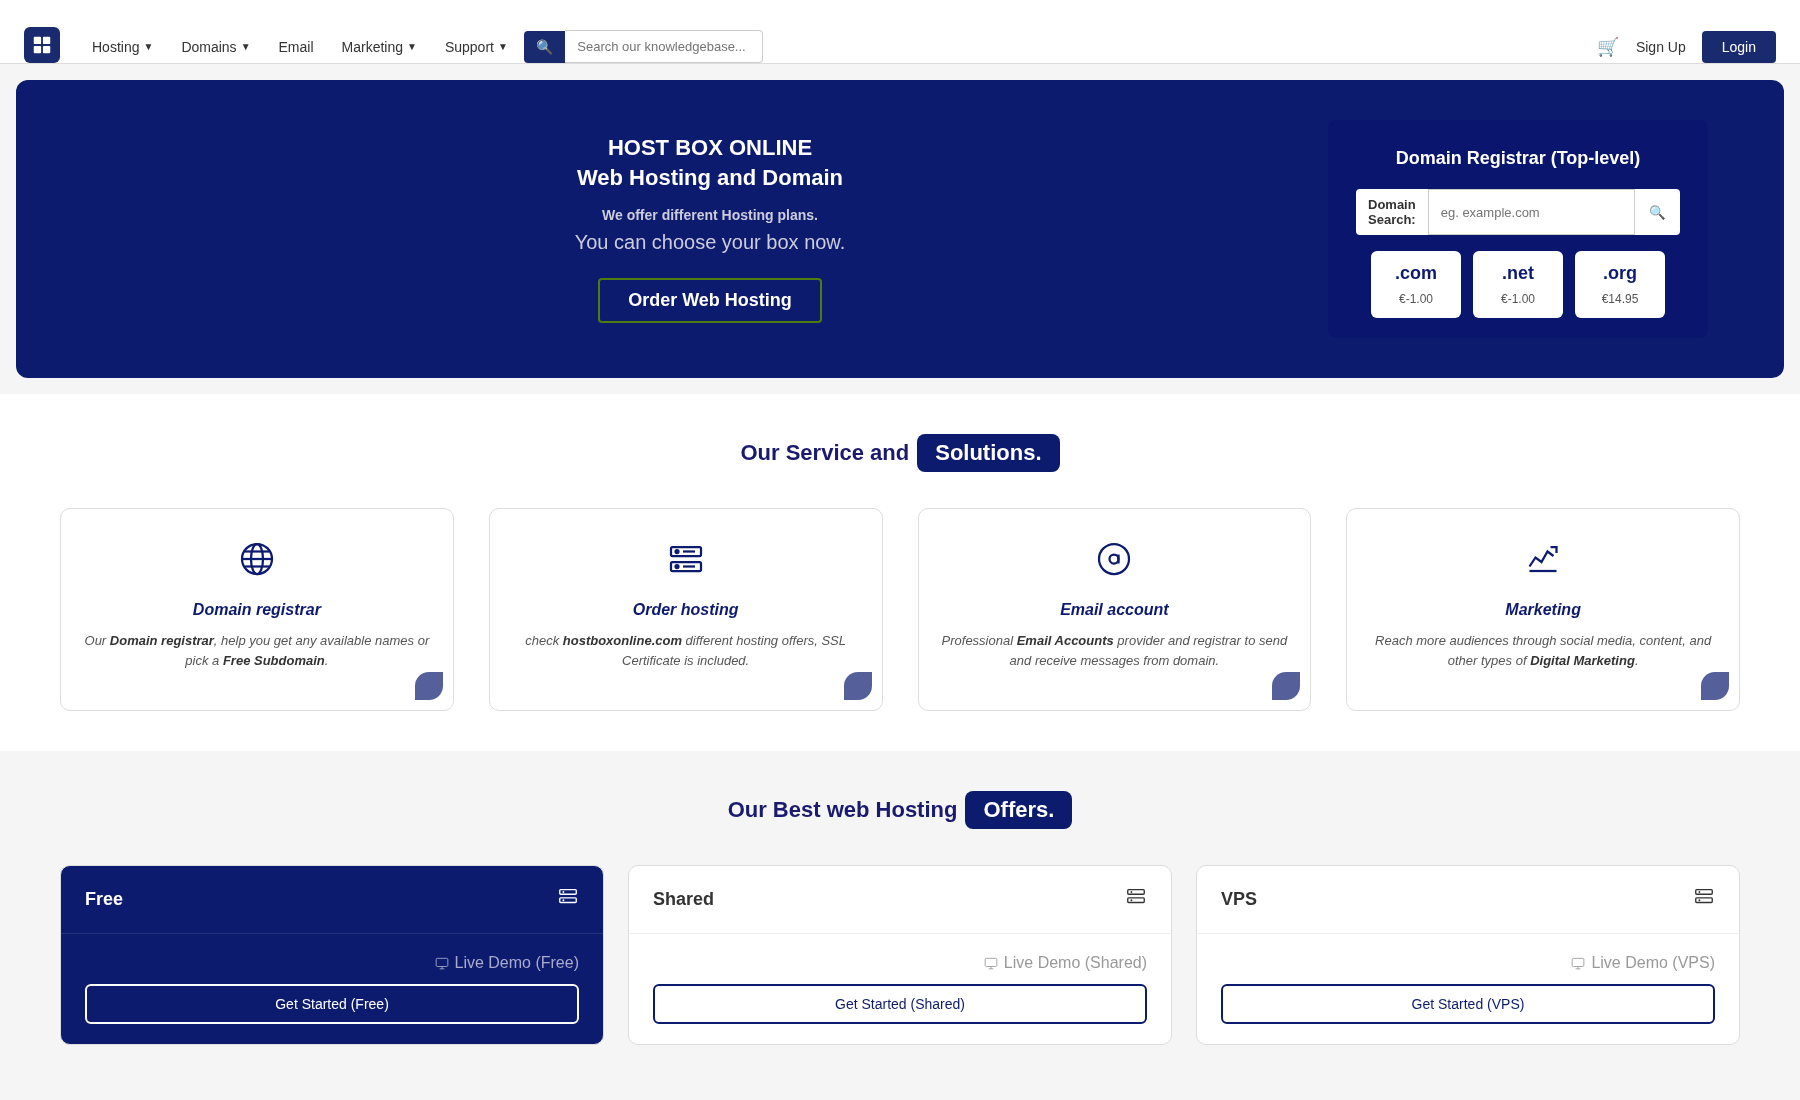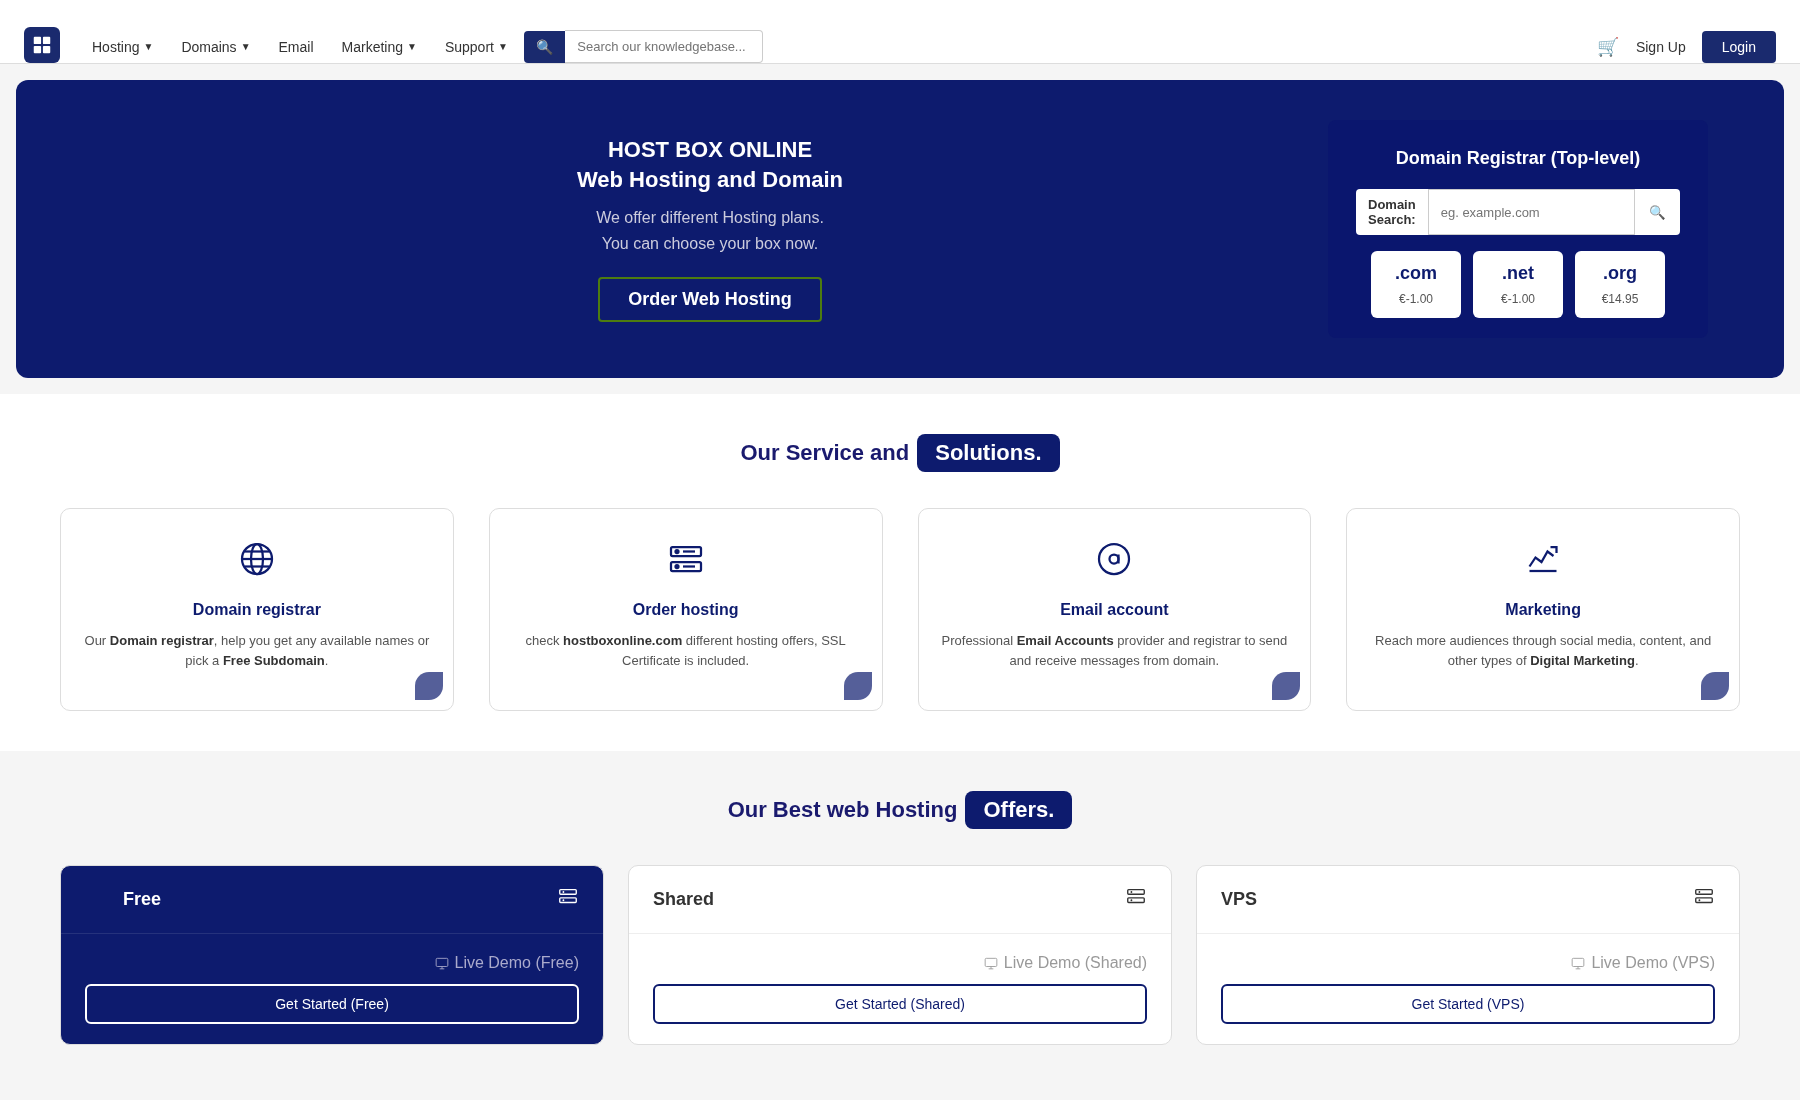--- a/index.html
+++ b/index.html
@@ -105,22 +105,22 @@
       padding: 40px 76px;
       display: flex;
       align-items: center;
       justify-content: space-between;
       color: #fff;
       min-height: 220px;
     }
     .hero-left { flex: 1; }
     .hero-title { font-size: 22px; font-weight: bold; text-align: center; margin-bottom: 4px; }
     .hero-subtitle { font-size: 22px; font-weight: bold; text-align: center; margin-bottom: 16px; }
-    .hero-desc { font-size: 16px; text-align: center; color: #ccd; margin-bottom: 8px; }
-    .hero-desc2 { font-size: 16px; text-align: center; color: #ccd; margin-bottom: 24px; }
+    .hero-desc { font-size: 14px; text-align: center; color: #ccd; margin-bottom: 8px; font-weight: bold; }
+    .hero-desc2 { font-size: 20px; text-align: center; color: #ccd; margin-bottom: 24px; }
     .btn-order {
       display: block;
       margin: 0 auto;
       background: transparent;
       border: 2px solid #4d7c0f;
       color: #fff;
       padding: 10px 28px;
       border-radius: 4px;
       cursor: pointer;
       font-size: 18px;
@@ -202,20 +202,21 @@
       border-radius: 8px;
       font-size: 22px;
       font-weight: bold;
     }
 
     
     .service-cards {
       display: grid;
       grid-template-columns: repeat(4, 1fr);
       gap: 35px;
+      font-style: italic;
     }
     .service-card {
       border: 1px solid #ddd;
       border-radius: 10px;
       padding: 32px 20px 40px;
       text-align: center;
       position: relative;
       background: #fff;
     }
     .service-icon { font-size: 32px; color: #0d1b6e; margin-bottom: 16px; }
@@ -264,21 +265,21 @@
       display: flex;
       align-items: center;
       justify-content: space-between;
       border-bottom: 1px solid rgba(255,255,255,0.1);
     }
     .hosting-card.light .hosting-card-header { border-bottom: 1px solid #eee; }
     .hosting-card-name {
       font-size: 18px;
       font-weight: bold;
     }
-    .hosting-card.dark .hosting-card-name { color: #fff; margin-left: 38px; }
+    .hosting-card.dark .hosting-card-name { color: #fff; }
     .hosting-card.light .hosting-card-name { color: #333; }
     .hosting-server-icon { font-size: 20px; }
     .hosting-card-body { padding: 20px 24px; }
     .live-demo {
       font-size: 16px;
       color: #999;
       display: flex;
       align-items: center;
       gap: 6px;
       justify-content: flex-end;

